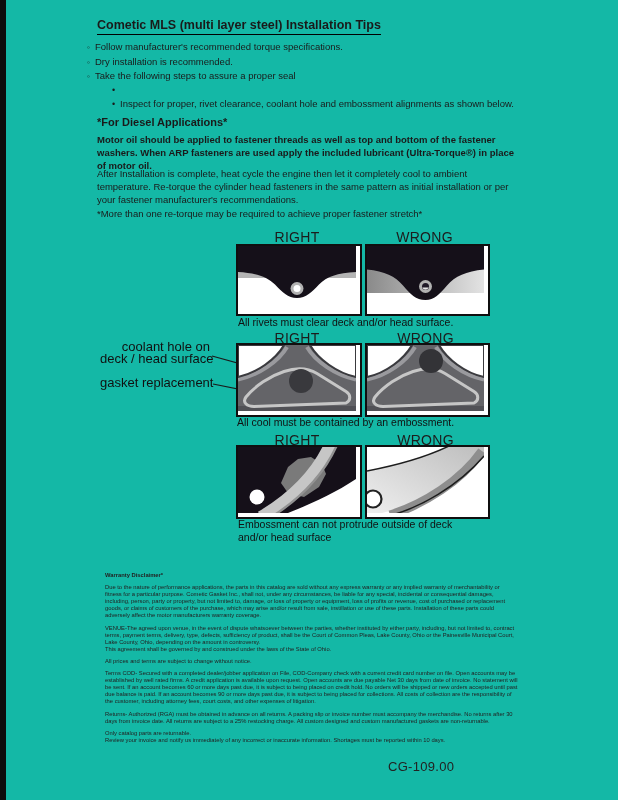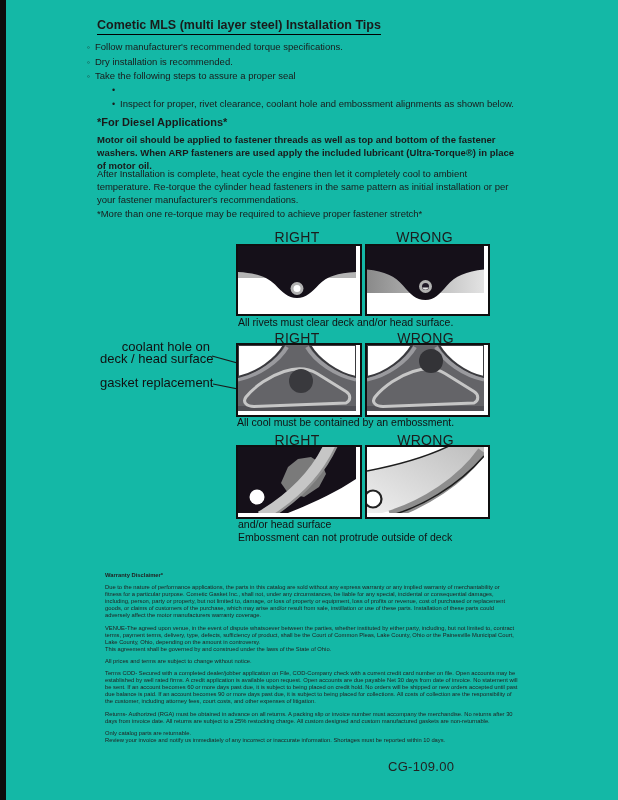--- a/index.html
+++ b/index.html
@@ -165,22 +165,22 @@
       <rect width="117" height="66" fill="#ffffff"></rect>
       <path d="M0,24 C31,18 60,10 84,-2 L117,-2 L117,7 C90,35 51,59 6,68 L0,68 Z" fill="url(#gBand3)"></path>
       <path d="M115,4 C94,34 57,57 23,68" stroke="#8e8e8e" stroke-width="9" fill="none"></path>
       <path d="M0,24 C31,18 60,10 84,-2" stroke="#1d1d1d" stroke-width="1.5" fill="none"></path>
       <path d="M117,9 C92,38 53,62 17,70" stroke="#1d1d1d" stroke-width="1.5" fill="none"></path>
       <circle cx="6" cy="52" r="8.5" fill="#ffffff" stroke="#222" stroke-width="2.2"></circle>
     </svg>
   </div>
 
   <div class="abs caption" style="left:238px;top:518px;">
+    <div>Embossment can not protrude outside of deck</div>
     <div>and/or head surface</div>
-    <div>Embossment can not protrude outside of deck</div>
   </div>
 
   <div class="abs disclaimer">
     <div class="dh">Warranty Disclaimer*</div>
     <p>Due to the nature of performance applications, the parts in this catalog are sold without any express warranty or any implied warranty of merchantability or fitness for a particular purpose.  Cometic Gasket Inc., shall not, under any circumstances, be liable for any special, incidental or consequential damages, including, person, party or property, but not limited to, damage, or loss of property or equipment, loss of profits or revenue, cost of purchased or replacement goods, or claims of customers of the purchase, which may arise and/or result from sale, instillation or use of these parts.  Installation of these parts could adversely affect the motor manufacturers warranty coverage.</p>
     <p class="tight">VENUE-The agreed upon venue, in the event of dispute whatsoever between the parties, whether instituted by either party, including, but not limited to, contract terms, payment terms, delivery, type, defects, sufficiency of product, shall be the Court of Common Pleas, Lake County, Ohio or the Painesville Municipal Court, Lake County, Ohio, depending on the amount in controversy.</p>
     <p>This agreement shall be governed by and construed under the laws of the State of Ohio.</p>
     <p>All prices and terms are subject to change without notice.</p>
     <p>Terms COD- Secured with a completed dealer/jobber application on File, COD-Company check with a current credit card number on file.  Open accounts may be established by well rated firms.  A credit application is available upon request.  Open accounts are due payable Net 30 days from date of invoice.  No statement will be sent.  If an account becomes 60 or more days past due, it is subject to being placed on credit hold.  No orders will be shipped or new orders accepted until past due balance is paid.  If an account becomes 90 or more days past due, it is subject to being placed for collections.  All costs of collection are the responsibility of the customer, including attorney fees, court costs, and other expenses of litigation.</p>
     <p>Returns- Authorized (RGA) must be obtained in advance on all returns.  A packing slip or invoice number must accompany the merchandise.  No returns after 30 days from invoice date.  All returns are subject to a 25% restocking charge.  All custom designed and custom manufactured gaskets are non-returnable.</p>

